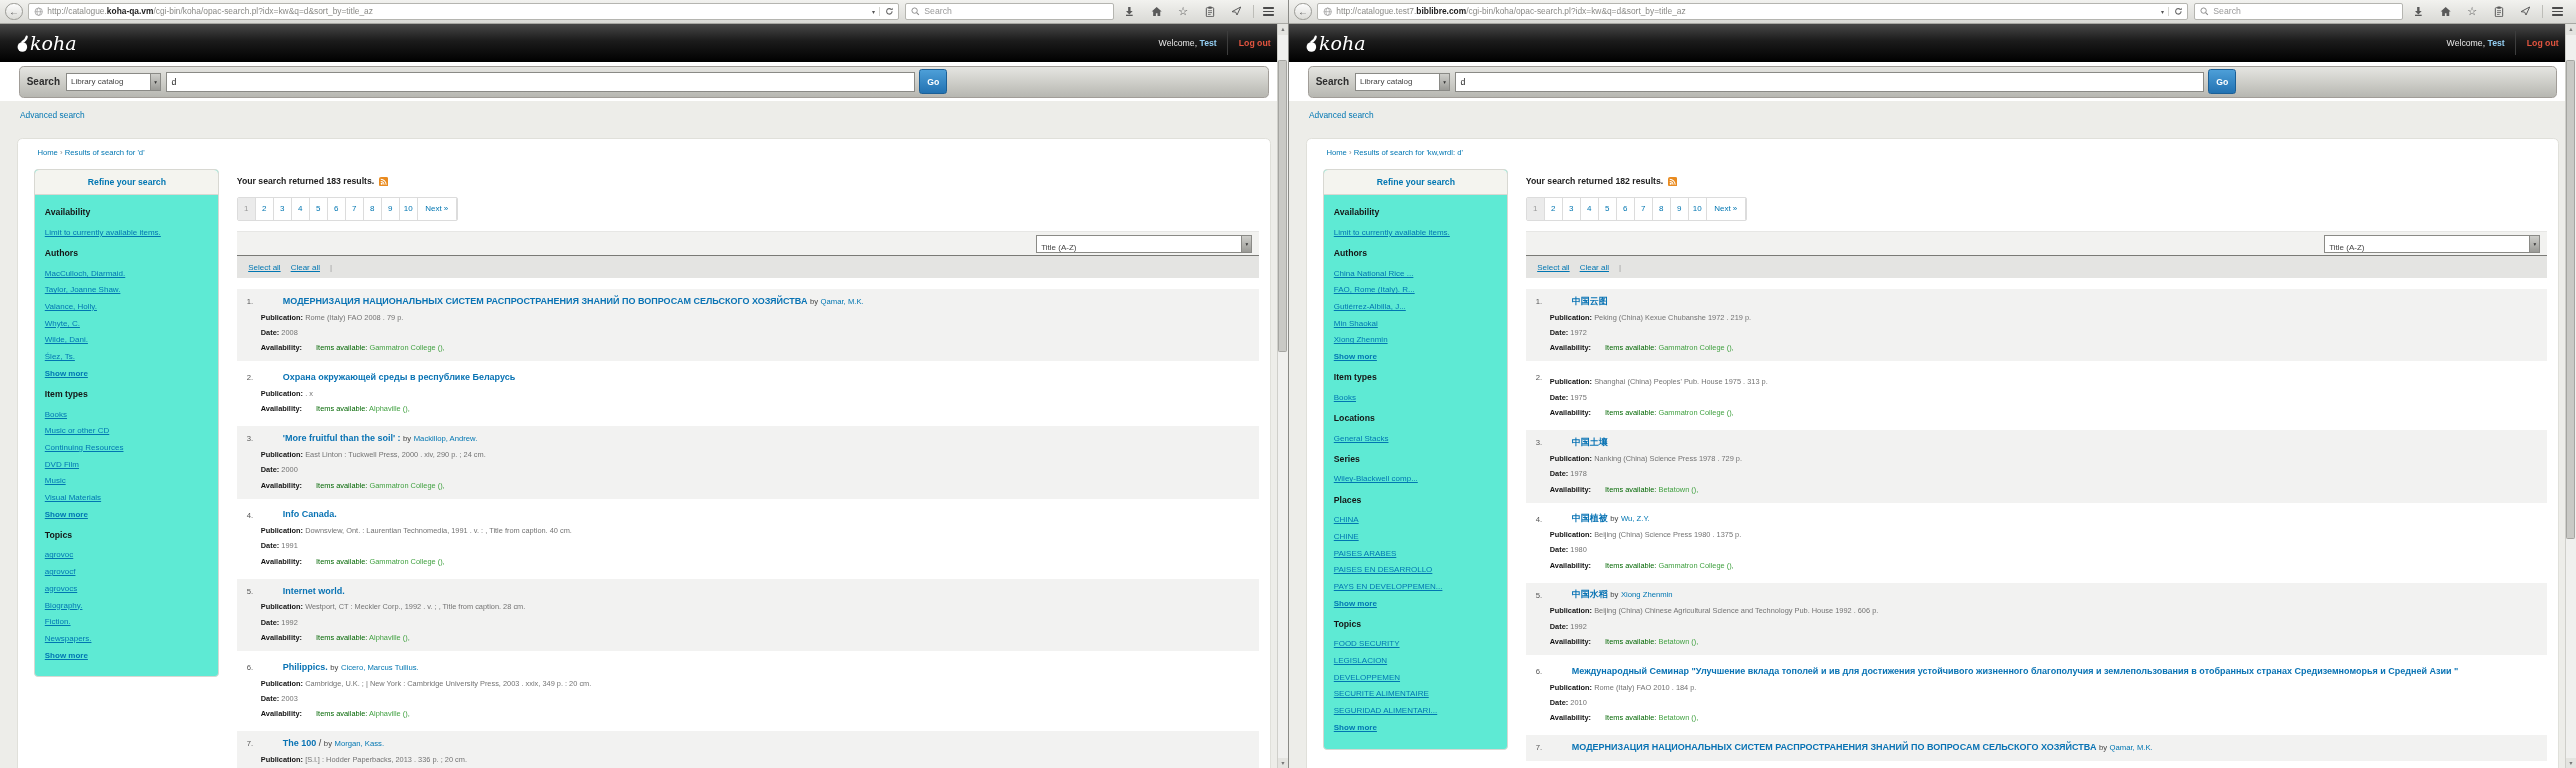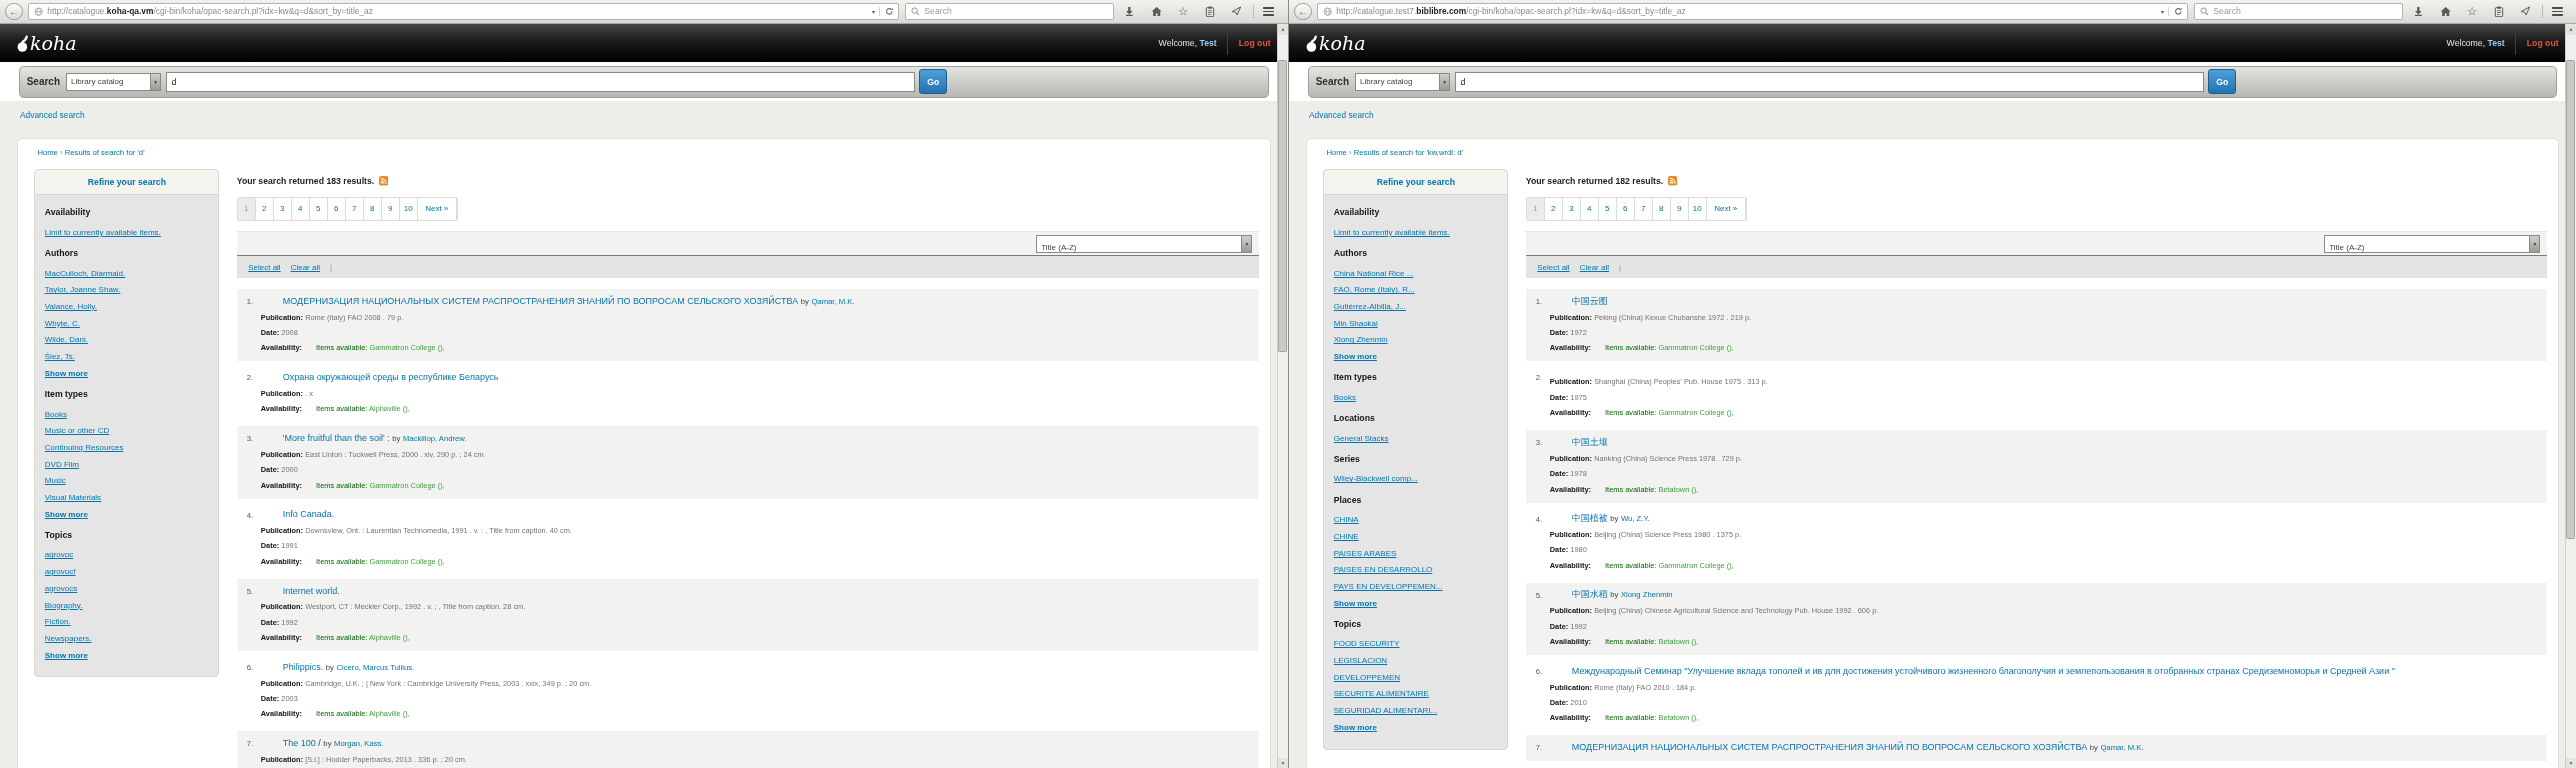--- a/index.html
+++ b/index.html
@@ -60,51 +60,51 @@
   .advlink{ position:absolute; top:110px; left:20px; font-size:8.4px; color:#0076b2; text-decoration:none;}
 
   
   .card{ position:absolute; top:138px; left:17.4px; right:17.4px; bottom:0; background:#fff;
          border:0.7px solid #e0e0da; border-radius:5.4px 5.4px 0 0; overflow:hidden;}
   .crumbs{ padding:9.4px 19px 8px; font-size:7.7px; color:#888;}
   .crumbs a{ color:#0076b2; text-decoration:none;}
   .main{ display:flex; padding:0 10.7px 0 16px; gap:17.4px; align-items:flex-start;}
 
   
-  .sidebar{ flex:0 0 185px; border:0.7px solid #d8d8d2; border-radius:4px; margin-top:4px; background:#e5e5e5;}
+  .sidebar{ flex:0 0 185px; border:0.7px solid #d8d8d2; border-radius:4px; margin-top:4px; background:#5eead4;}
   .sb-head{ padding:6.7px; background:#f4f4ef; border-bottom:0.7px solid #d8d8d2; border-radius:4px 4px 0 0;
             text-align:center; color:#0076b2; font-weight:bold; font-size:8.7px;}
   .sb-body{ padding:1.3px 9.4px 12px;}
   .facet h3{ font-size:8.7px; color:#151515; margin:11.4px 0 7.4px;}
   .flink{ margin:4.7px 0; }
   .flink a{ font-size:8px; color:#0076b2; text-decoration:underline;}
   .fmore a{ font-weight:bold;}
 
   
   .results{ flex:1; min-width:0; }
-  .summary{ margin-top:10.7px; font-size:8.7px; font-weight:bold; color:#222; display:flex; align-items:center; gap:4.7px;}
+  .summary{ margin-top:10.7px; font-size:8.7px; font-weight:bold; color:#222; display:flex; align-items:flex-end; gap:4.7px;}
   .pager{ margin-top:10.7px; display:inline-flex; border:0.7px solid #dcdcdc; border-radius:2px; overflow:hidden; background:#fff;}
   .pcell{ min-width:18px; height:22px; line-height:22px; text-align:center; font-size:8px;
           border-right:0.7px solid #dcdcdc; color:#0076b2; padding:0 3.4px; text-decoration:none; display:block;}
   .pcur{ background:#ebebeb; color:#999;}
   .pnext{ padding:0 7.4px;}
   .sortbar{ margin-top:10.7px; height:25px; background:#f2f2f0; border-top:0.7px solid #e7e7e5; border-bottom:1.3px solid #7a7a76;
             display:flex; align-items:center; justify-content:flex-end; padding:0 6.7px;}
   .sortsel{ width:216px;align-items:flex-end; }
   .selectbar{ height:22px; background:#e4e4e2; display:flex; align-items:center; gap:10px; padding:0 11.4px; font-size:8px;}
   .selectbar a{ color:#0076b2; text-decoration:underline;}
   .pipe{ color:#999; }
 
   .rows{ margin-top:10.7px; padding-bottom:2.7px;}
   .rrow{ display:flex; padding:6.7px 0 8px; margin-bottom:4px;}
   .rrow:nth-of-type(odd){ background:#f2f2f1;}
   .rnum{ flex:0 0 24px; padding-left:10px; padding-top:1.3px; font-size:7.7px; color:#555;}
   .rbody{ flex:1; padding-right:16px; min-width:0;}
   .rtitle{ font-size:9px; line-height:11.4px;}
-  .rtitle a.tlink{ color:#0973b4; font-weight:normal; text-decoration:none;padding-left:22px;}
+  .rtitle a.tlink{ color:#0973b4; font-weight:bold; text-decoration:none;padding-left:22px;}
   .tsuffix{ color:#444; }
   .byword{ font-size:7.7px; color:#444; }
   .rtitle a.alink{ font-size:7.7px; color:#0076b2; font-weight:normal; text-decoration:none;}
   .dline{ margin-top:5.4px; font-size:7.4px; line-height:10px; color:#737373;}
   .dlabel{ color:#141414; font-weight:bold;}
   .items{ color:#006600; font-weight:normal;margin-left:12px;}
   .dline a.liblink{ color:#41a141; text-decoration:none;}
 
   
   .vscroll{ position:absolute; top:24px; right:0; bottom:0; width:11.4px; background:#f0f0ee; border-left:0.7px solid #cfcfca;}

